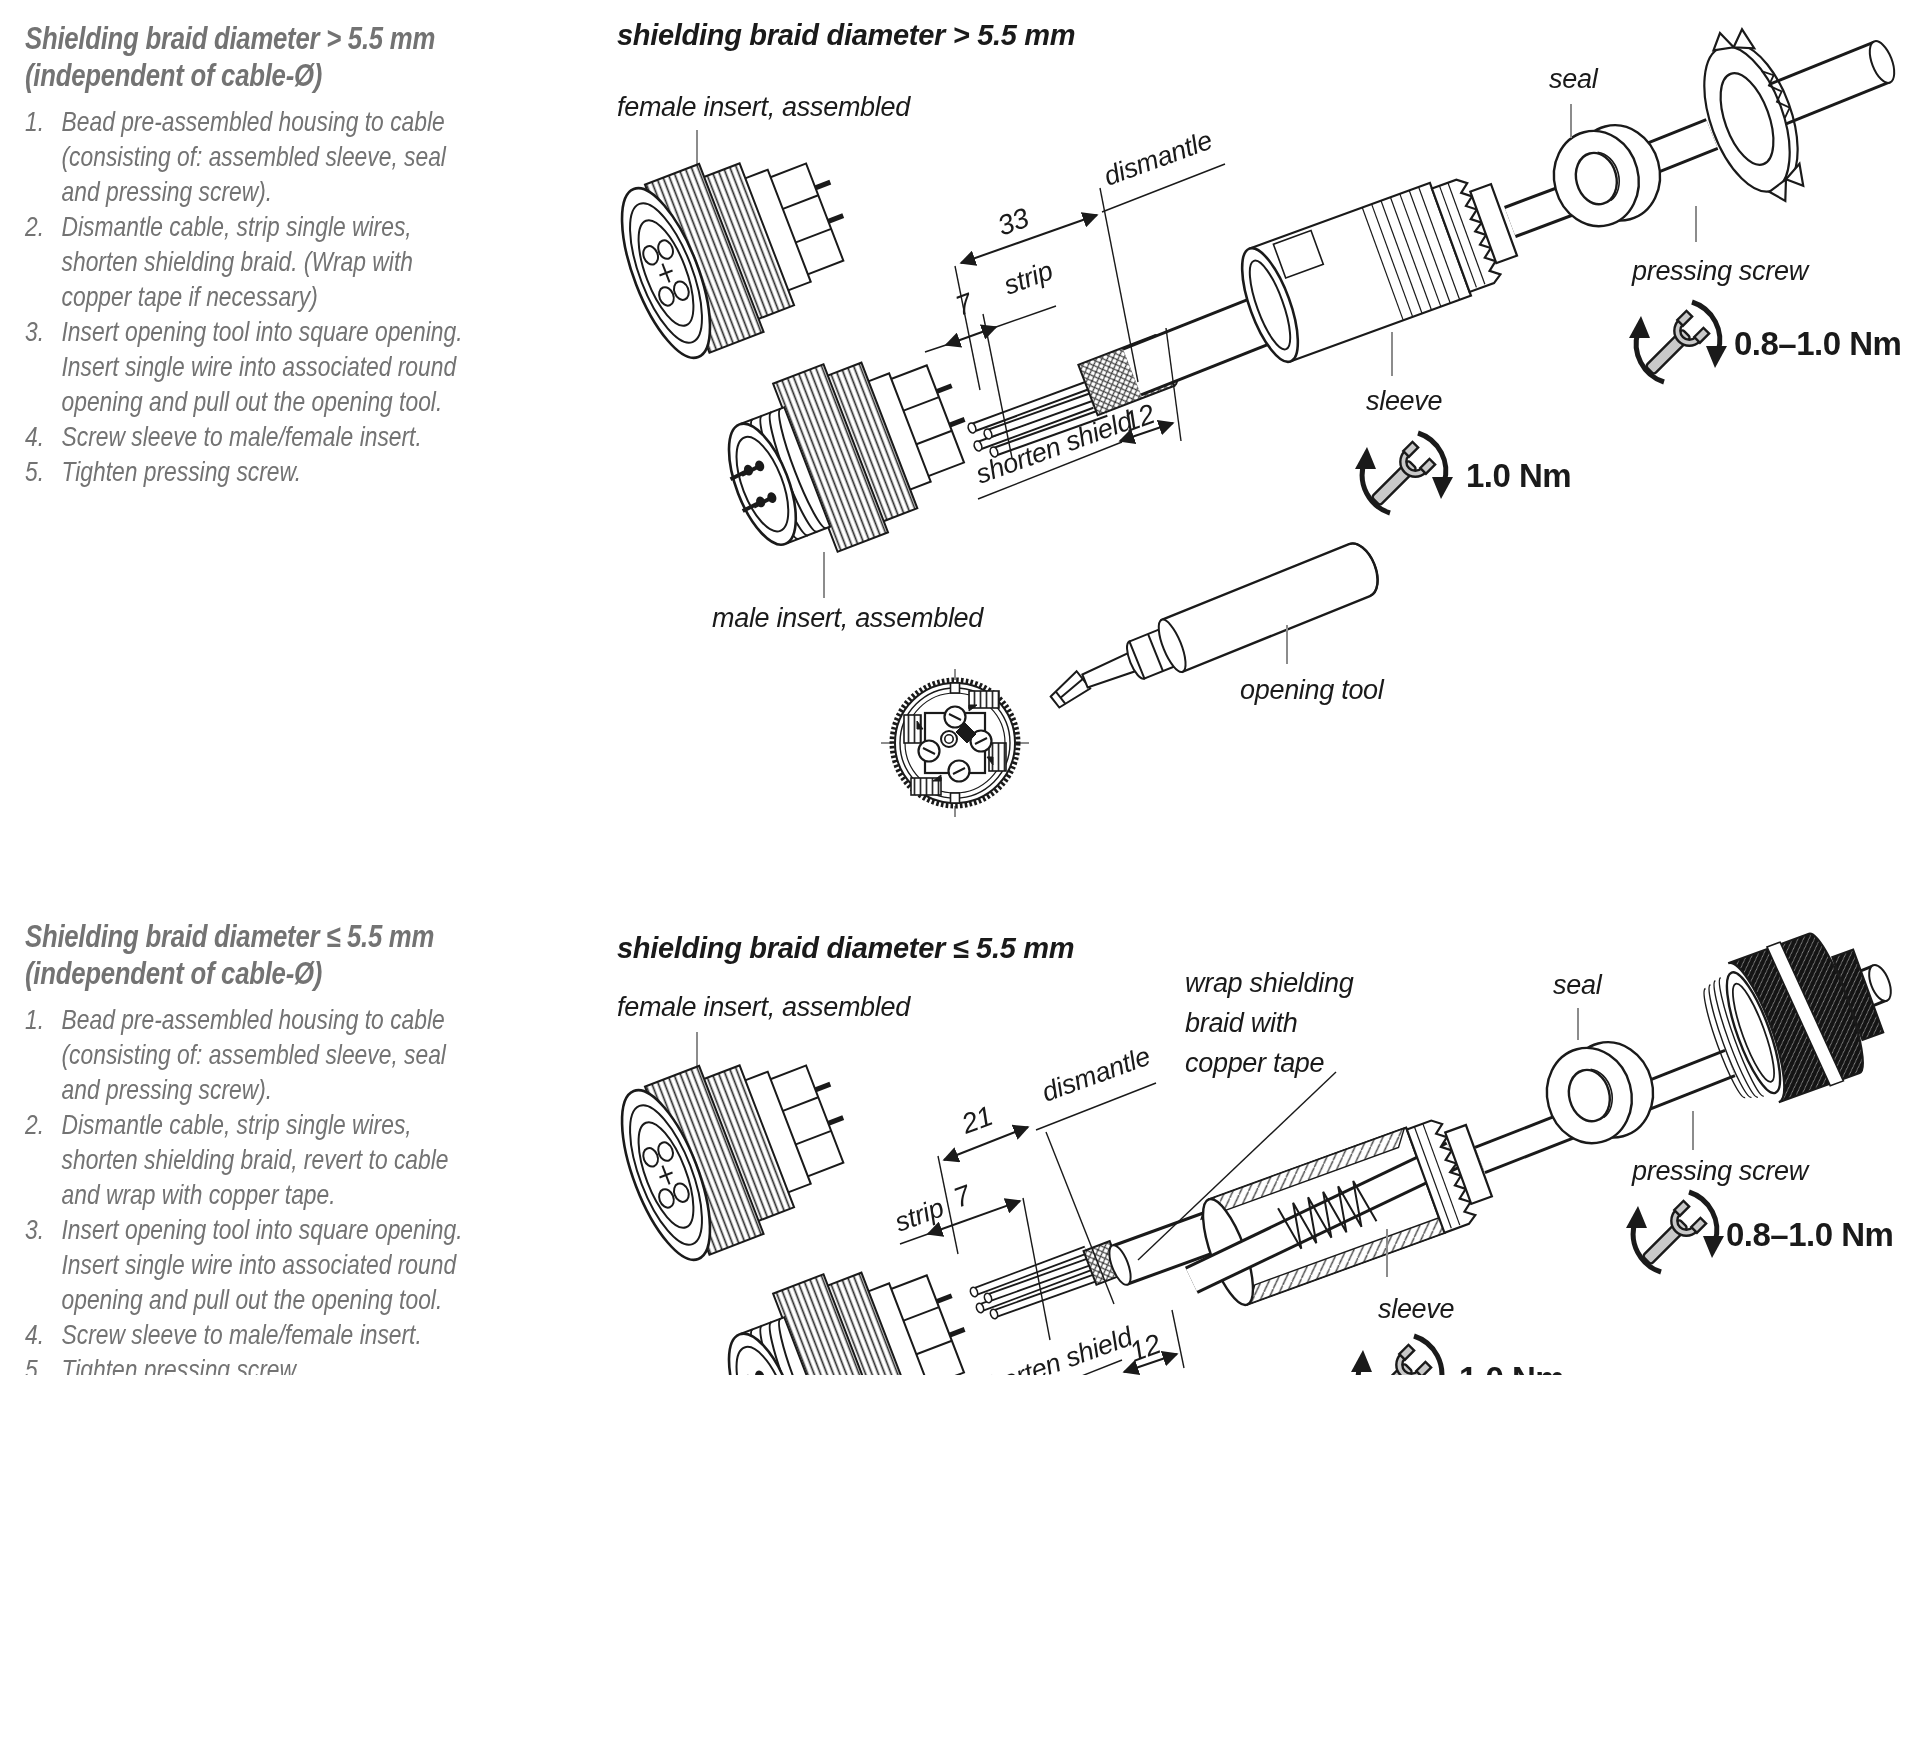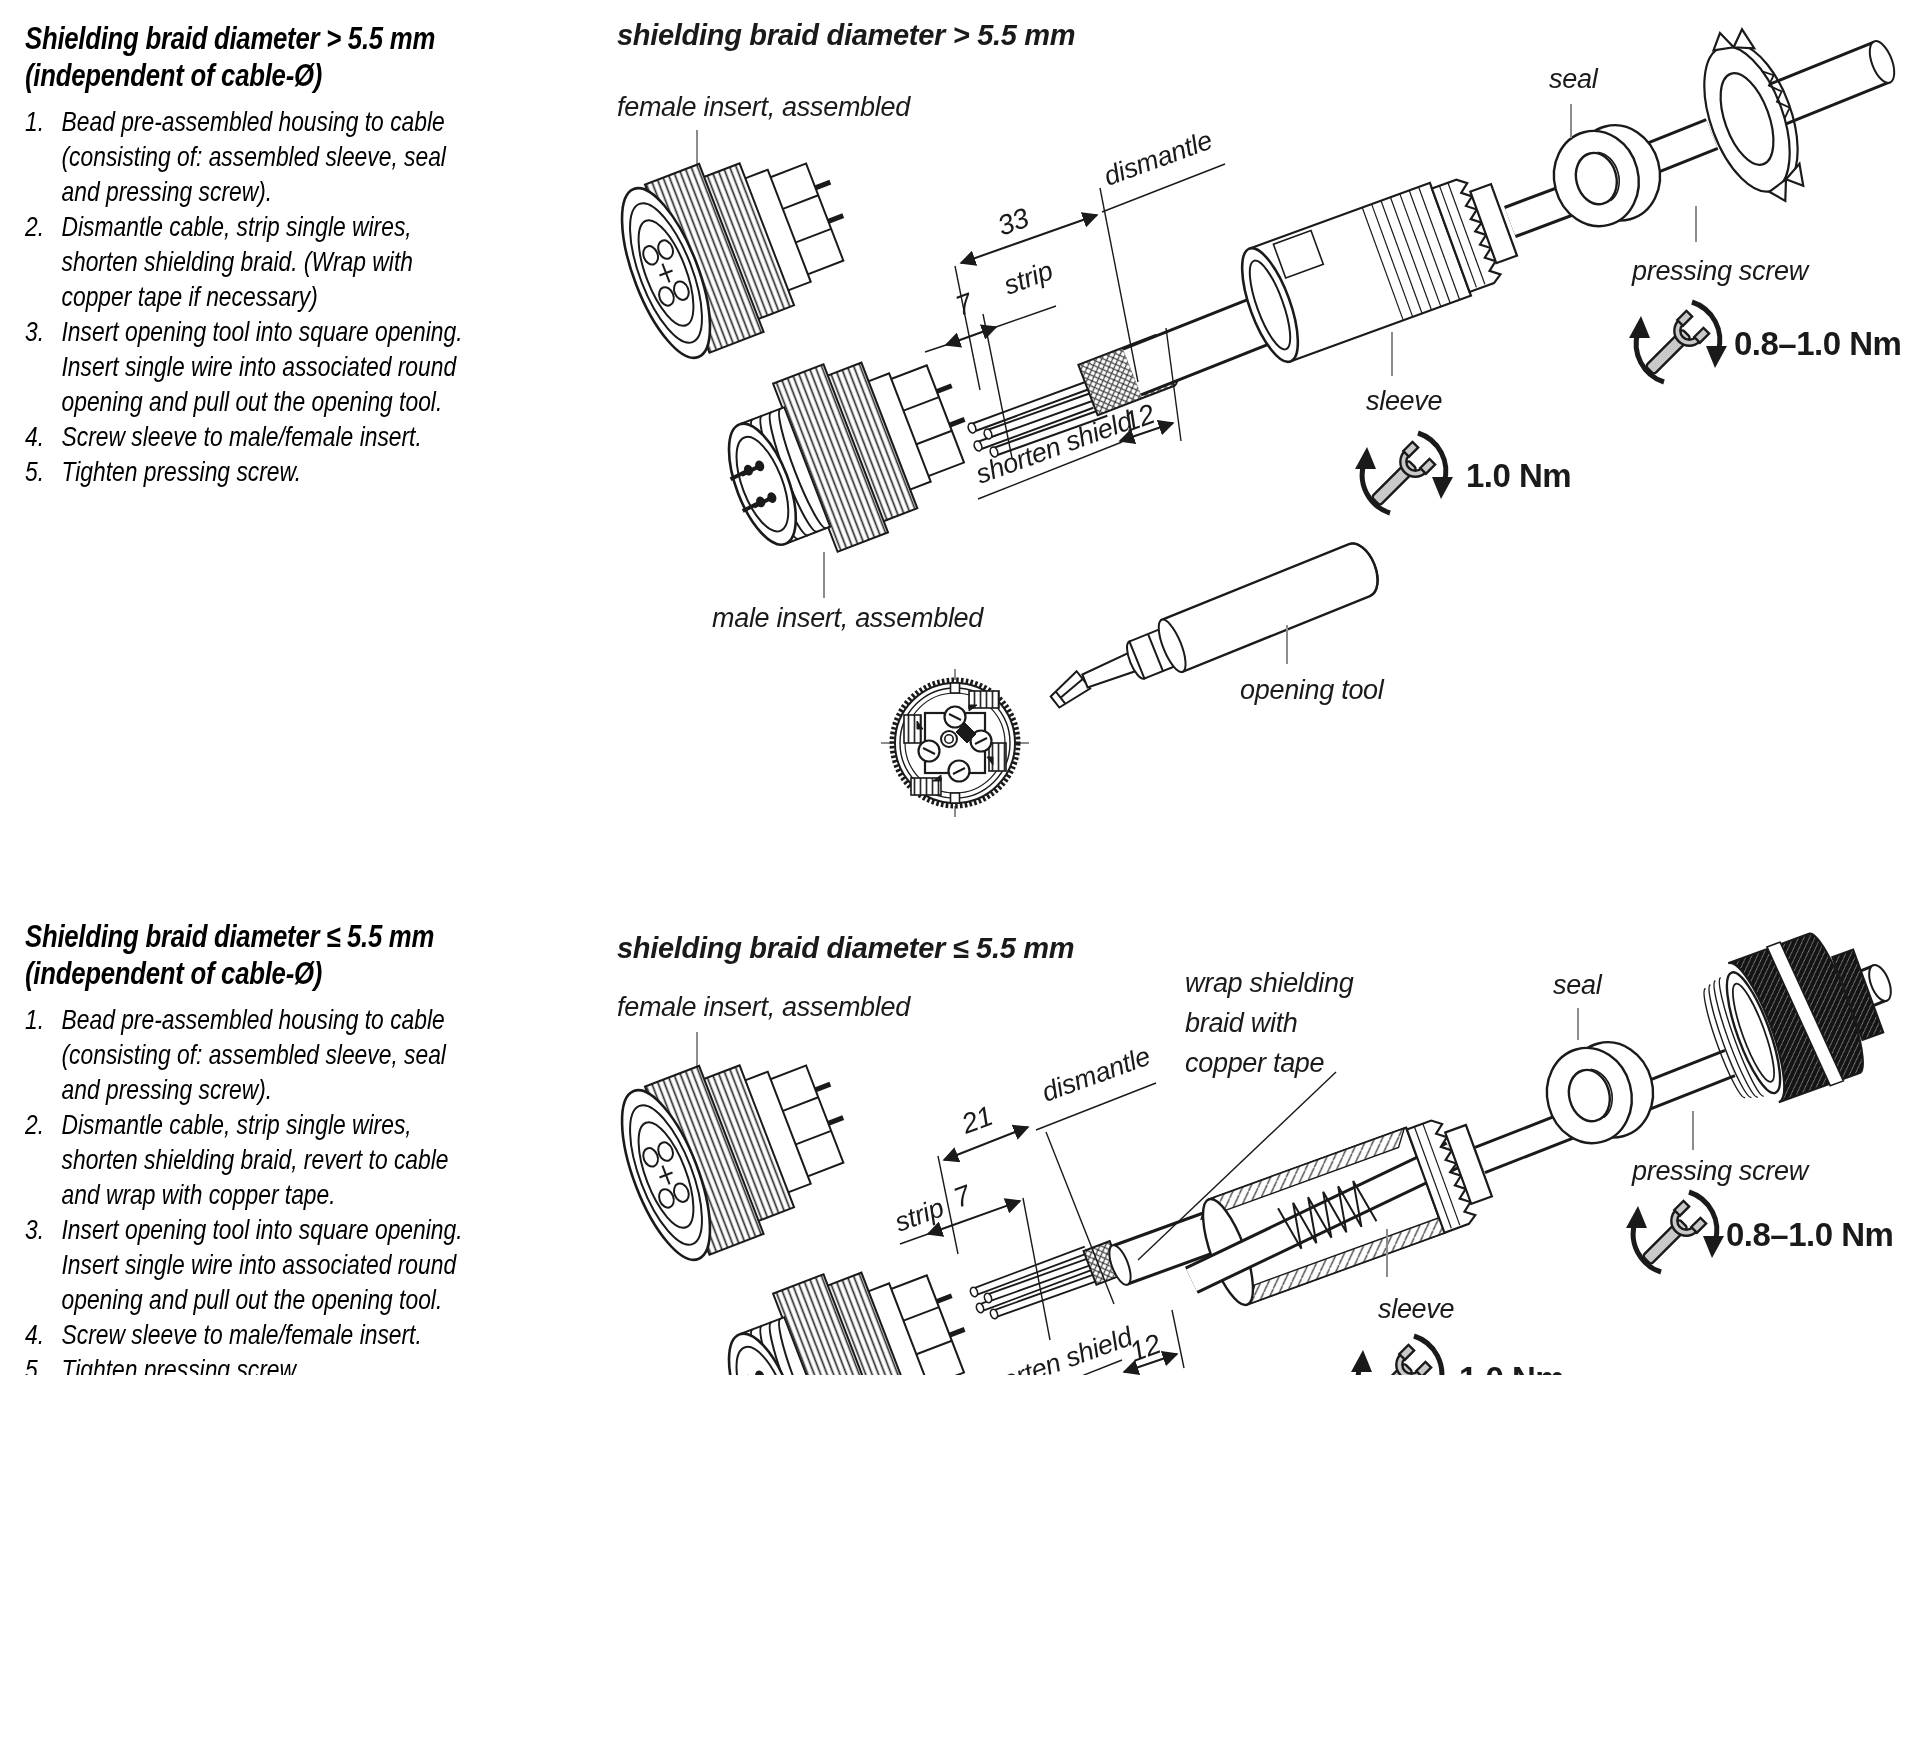--- a/index.html
+++ b/index.html
@@ -1,17 +1,17 @@
 <!DOCTYPE html>
 <html><head>
 <meta charset="utf-8">
 <style>
   html,body{margin:0;padding:0;background:#fff;}
   .page{position:relative;width:1920px;height:1375px;background:#fff;overflow:hidden;
-        font-family:"Liberation Sans",sans-serif;color:#000000;}
+        font-family:"Liberation Sans",sans-serif;color:#737373;}
   .instructions{position:absolute;left:25px;width:558px;transform:scaleX(.83);transform-origin:0 0;}
   .instructions h2{margin:0;font-style:italic;font-weight:bold;font-size:31px;line-height:37px;letter-spacing:-.3px;}
   .steps{margin-top:10px;}
   .step{display:flex;font-style:italic;font-size:27.5px;line-height:35px;}
   .step .n{flex:0 0 44px;}
   .step .t{flex:1;}
   svg text{fill:#1a1a1a;}
   .ttl{font-style:italic;font-weight:bold;font-size:29px;letter-spacing:-.3px;}
   .lbl{font-style:italic;font-size:27px;letter-spacing:-.3px;}
   .dim{font-style:italic;font-size:28px;letter-spacing:-.3px;}

